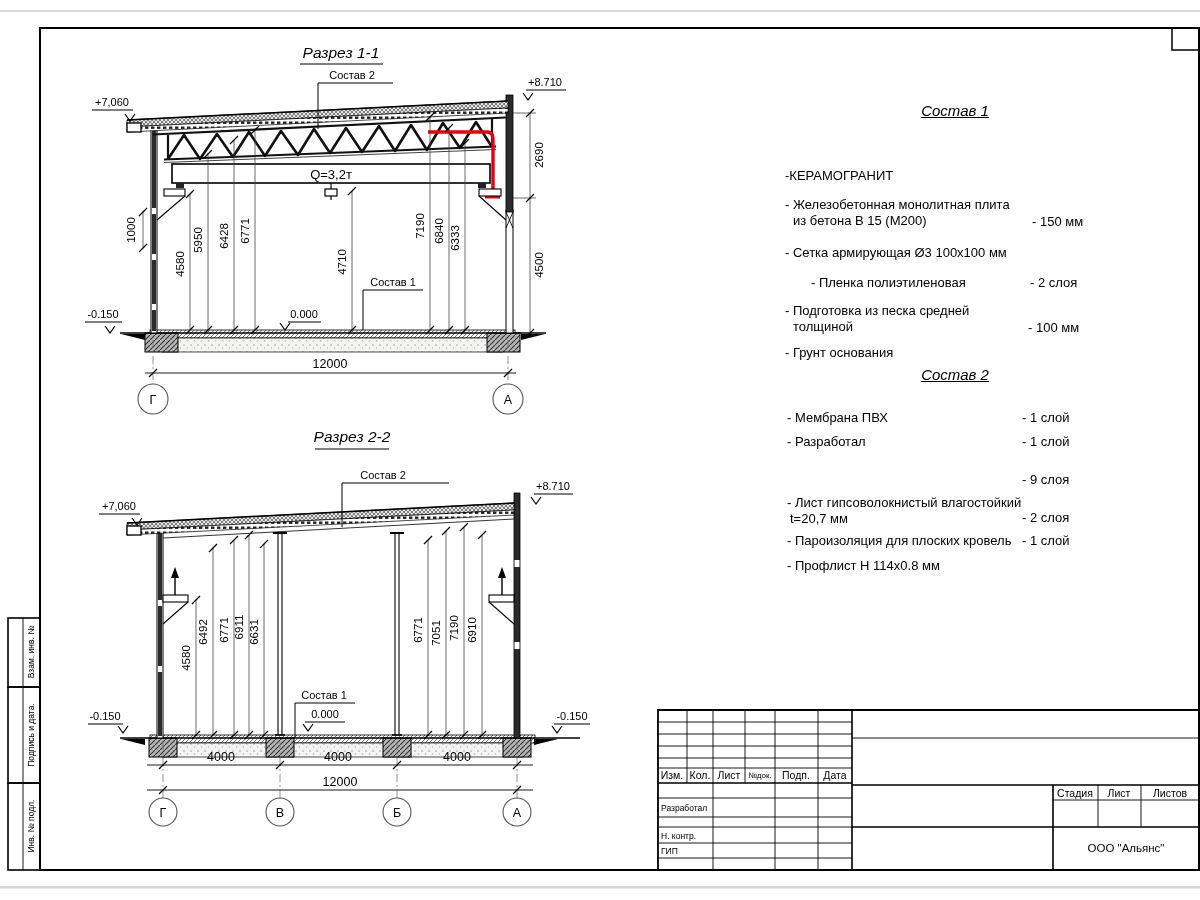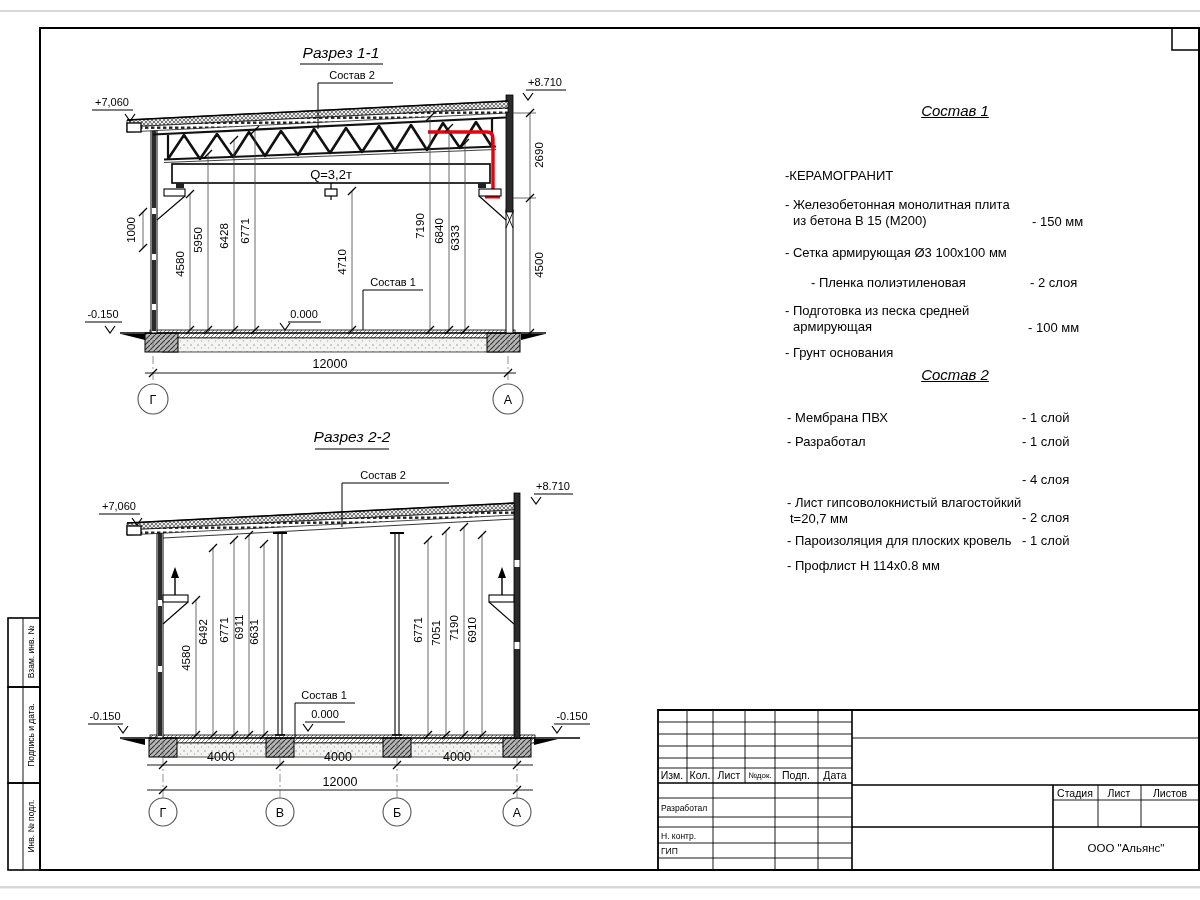--- a/index.html
+++ b/index.html
@@ -333,31 +333,31 @@
 
 <div class="mat">
   <div class="mh" style="left:890px;top:102px">Состав 1</div>
 
   <div class="mi" style="left:785px;top:168px"><span>-КЕРАМОГРАНИТ</span></div>
   <div class="mi" style="left:785px;top:197px"><span>- Железобетонная  монолитная плита</span><span class="l2">из бетона В 15 (М200)</span></div>
   <div class="mi" style="left:1032px;top:214px"><span>- 150 мм</span></div>
   <div class="mi" style="left:785px;top:245px"><span>- Сетка армирующая Ø3 100х100 мм</span></div>
   <div class="mi" style="left:811px;top:275px"><span>- Пленка полиэтиленовая</span></div>
   <div class="mi" style="left:1030px;top:275px"><span>-  2 слоя</span></div>
-  <div class="mi" style="left:785px;top:303px"><span>- Подготовка из песка средней</span><span class="l2">армирующая</span></div>
+  <div class="mi" style="left:785px;top:303px"><span>- Подготовка из песка средней</span><span class="l2">толщиной</span></div>
   <div class="mi" style="left:1028px;top:320px"><span>- 100 мм</span></div>
   <div class="mi" style="left:785px;top:345px"><span>- Грунт основания</span></div>
 
   <div class="mh" style="left:890px;top:366px">Состав 2</div>
 
   <div class="mi" style="left:787px;top:410px"><span>- Мембрана ПВХ</span></div>
   <div class="mi" style="left:1022px;top:410px"><span>- 1 слой</span></div>
   <div class="mi" style="left:787px;top:434px"><span>- Разработал</span></div>
   <div class="mi" style="left:1022px;top:434px"><span>- 1 слой</span></div>
-  <div class="mi" style="left:1022px;top:472px"><span>- 4 слоя</span></div>
+  <div class="mi" style="left:1022px;top:472px"><span>- 9 слоя</span></div>
   <div class="mi" style="left:787px;top:495px"><span>- Лист гипсоволокнистый влагостойкий</span><span class="l2" style="padding-left:3px">t=20,7 мм</span></div>
   <div class="mi" style="left:1022px;top:510px"><span>- 2 слоя</span></div>
   <div class="mi" style="left:787px;top:533px"><span>- Пароизоляция для плоских кровель</span></div>
   <div class="mi" style="left:1022px;top:533px"><span>- 1 слой</span></div>
   <div class="mi" style="left:787px;top:558px"><span>- Профлист Н 114х0.8 мм</span></div>
 </div>
 
 </div>
 
 </body></html>

